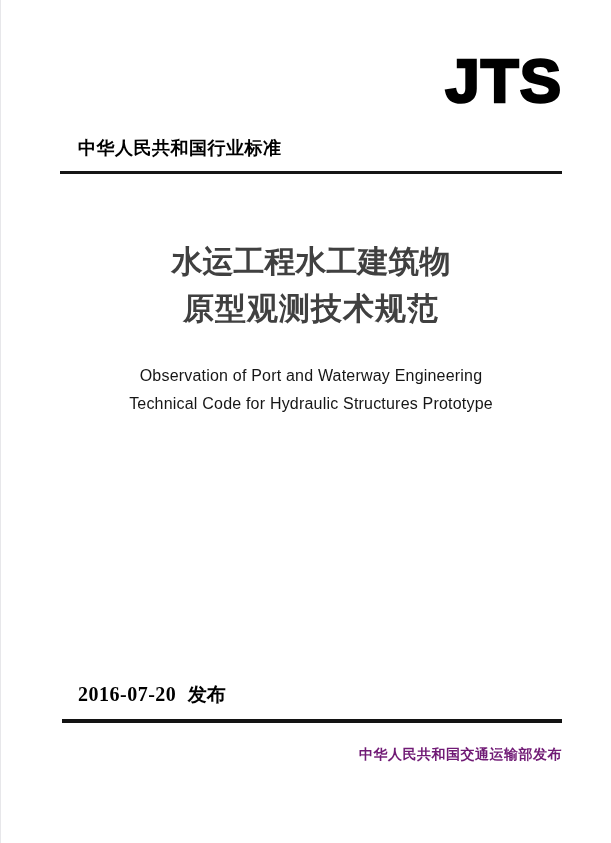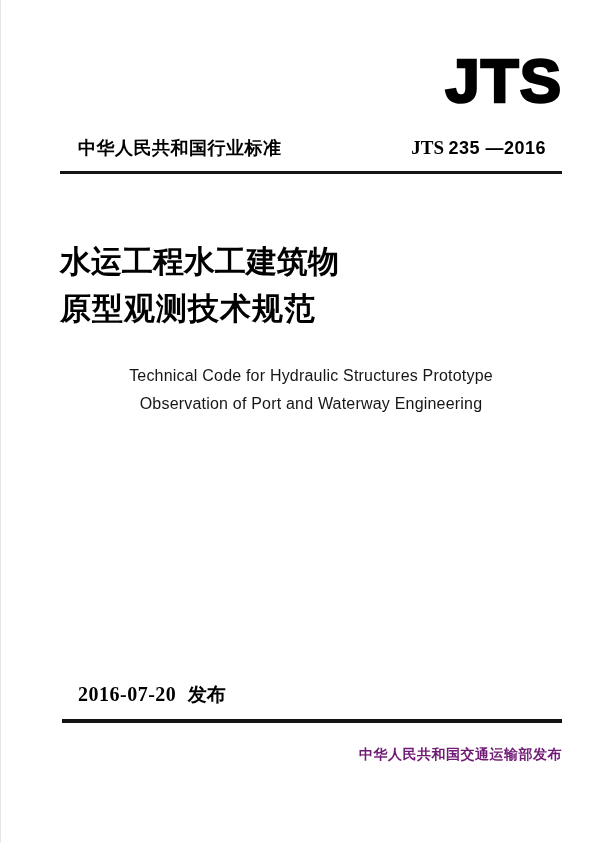--- a/index.html
+++ b/index.html
@@ -81,24 +81,25 @@
     width: 502px;
     height: 3px;
     background: #151515;
   }
   
   .title-cn {
     position: absolute;
     top: 238px;
     left: 0;
     width: 100%;
+    text-align: center;
     font-family: "Liberation Serif", "DejaVu Serif", serif;
     font-weight: bold;
     line-height: 47px;
-    color: #000000;
+    color: #404040;
   }
   .title-cn .t1 { font-size: 31px; letter-spacing: 0px; }
   .title-cn .t2 { font-size: 31px; letter-spacing: 1px; }
   
   .title-en {
     position: absolute;
     top: 362px;
     left: 0;
     width: 100%;
     text-align: center;
@@ -158,36 +159,32 @@
 </head>
 <body>
 
 <div class="page">
   <div class="content">
 
     <div class="logo">JTS</div>
 
     <div class="header-row">
       <span class="std-type">中华人民共和国行业标准</span>
-      <span class="std-code">
-        <span class="code-prefix">JTS</span>
-        <span class="code-number">235 —2016</span>
-      </span>
     </div>
 
     <div class="rule-top"></div>
 
     <div class="title-cn">
       <div class="t1">水运工程水工建筑物</div>
       <div class="t2">原型观测技术规范</div>
     </div>
 
     <div class="title-en">
+      <div>Observation of Port and Waterway Engineering</div>
       <div>Technical Code for Hydraulic Structures Prototype</div>
-      <div>Observation of Port and Waterway Engineering</div>
     </div>
 
     <div class="dates-row">
       <span class="date-group">
         <span class="date-num">2016-07-20</span>
         <span class="date-cn">发布</span>
       </span>
     </div>
 
     <div class="rule-bottom"></div>

